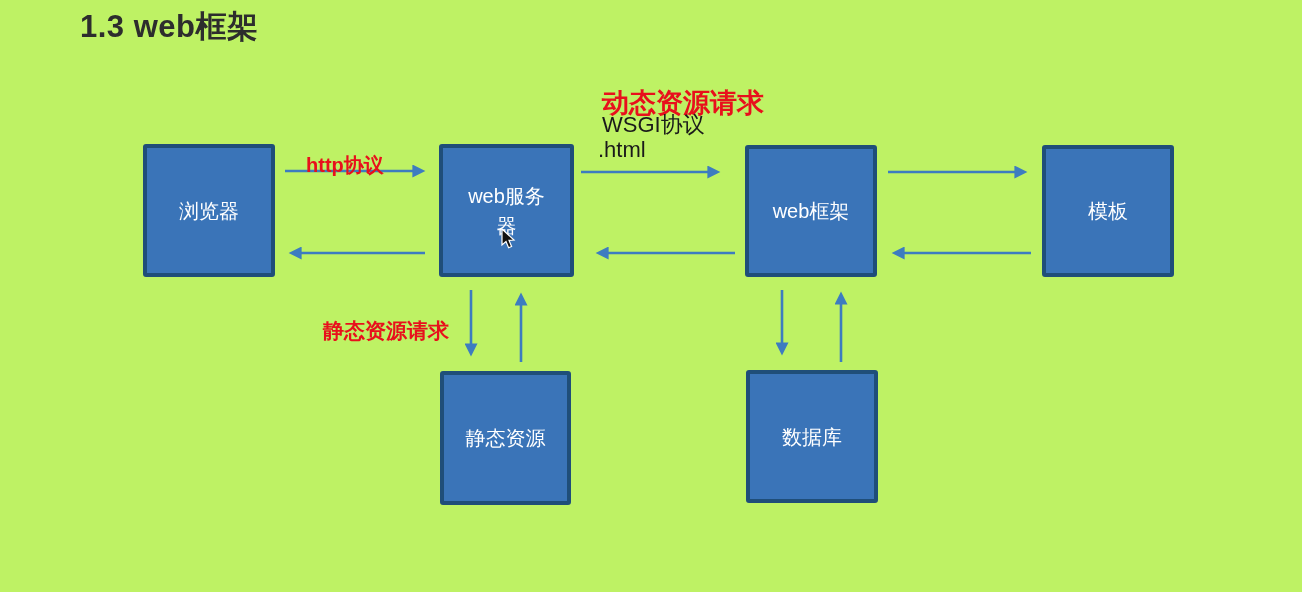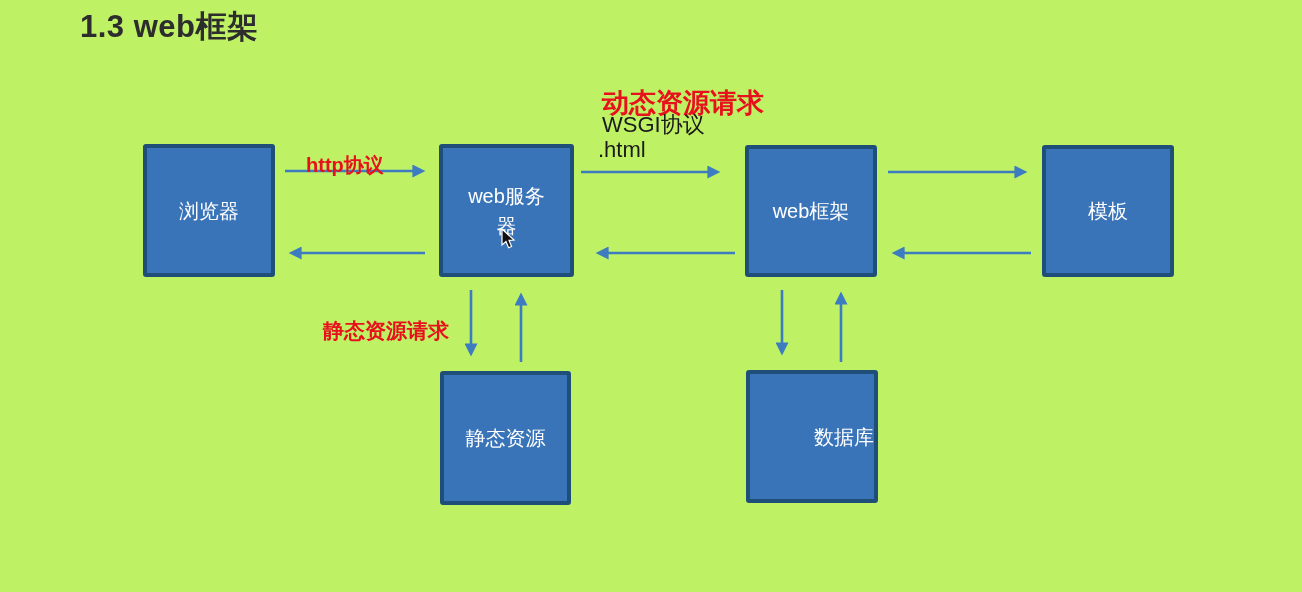--- a/index.html
+++ b/index.html
@@ -43,21 +43,21 @@
   .node .node-label {
     color: var(--node-text);
     font-size: 20px;
     line-height: 1.5;
   }
   .node-browser        { left: 143px; top: 144px; width: 132px; height: 133px; text-align: right; }
   .node-web-server     { left: 439px; top: 144px; width: 135px; height: 133px; }
   .node-web-framework  { left: 745px; top: 145px; width: 132px; height: 132px; }
   .node-template       { left: 1042px; top: 145px; width: 132px; height: 132px; }
   .node-static-res     { left: 440px; top: 371px; width: 131px; height: 134px; }
-  .node-database       { left: 746px; top: 370px; width: 132px; height: 133px; justify-content: flex-end; }
+  .node-database       { left: 746px; top: 370px; width: 132px; height: 133px; }
   .node-web-server .node-label { max-width: 92px; } 
 
   .arrow-layer {
     position: absolute;
     left: 0; top: 0;
     width: 1302px;
     height: 592px;
   }
   .arrow-layer line { stroke: var(--arrow); stroke-width: 2.6px; }
   .arrowhead { fill: var(--arrow); }

